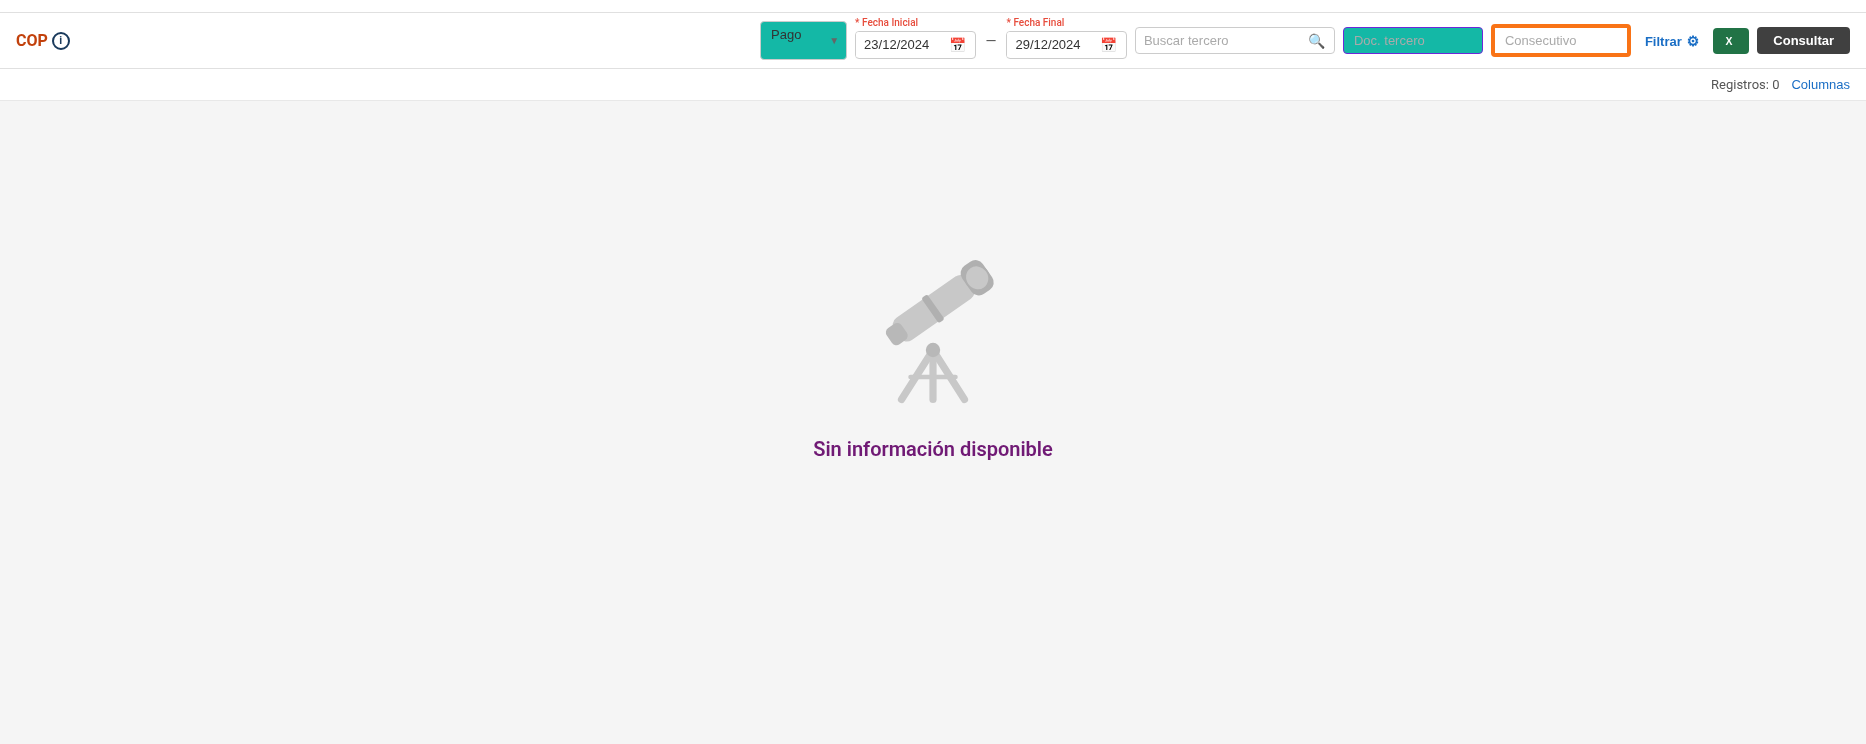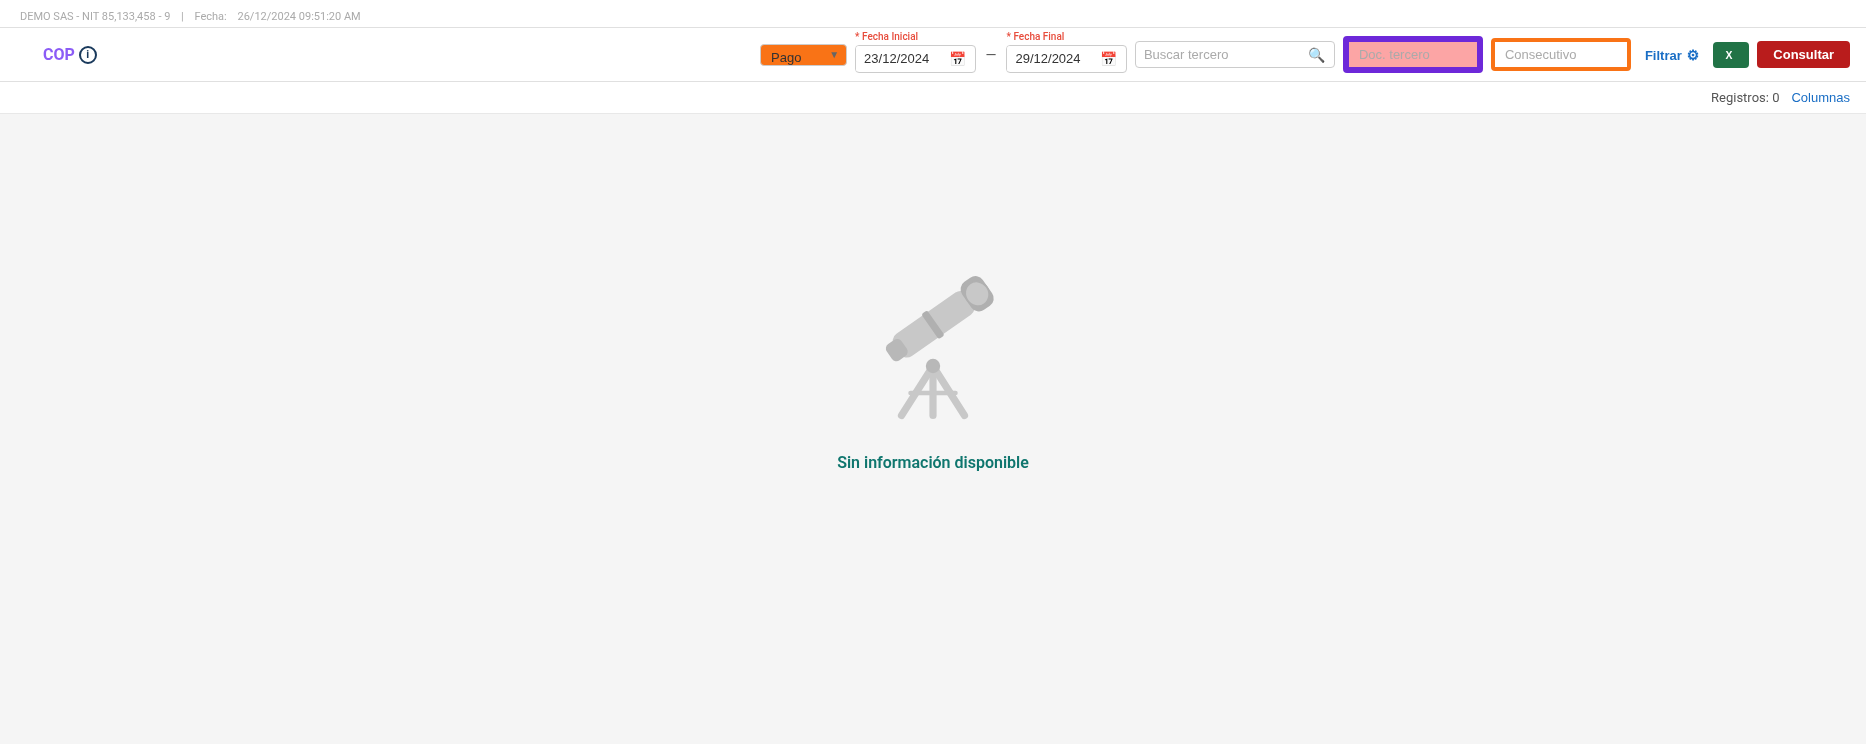--- a/index.html
+++ b/index.html
@@ -42,22 +42,21 @@
     }
 
     .currency-badge {
       display: flex;
       align-items: center;
       gap: 4px;
     }
     .currency-text {
       font-size: 16px;
       font-weight: 700;
-      color: #8b5cf6;
-      margin-left: 27px;
+      color: #c2410c;
     }
     .info-icon {
       width: 18px;
       height: 18px;
       border-radius: 50%;
       border: 2px solid #1a3a5c;
       display: flex;
       align-items: center;
       justify-content: center;
       font-size: 11px;
@@ -78,24 +77,24 @@
 
     .select-wrapper {
       position: relative;
       display: flex;
       align-items: center;
     }
     .select-wrapper select {
       appearance: none;
       border: 1px solid #ccc;
       border-radius: 4px;
-      padding: 5px 28px 0 10px;
-      font-size: 13px;
-      color: #333;
-      background: #f97316;
+      padding: 5px 28px 17px 10px;
+      font-size: 13px;
+      color: #333;
+      background: #14b8a6;
       cursor: pointer;
       outline: none;
     }
     .chevron-down {
       position: absolute;
       right: 8px;
       pointer-events: none;
       color: #666;
       font-size: 10px;
     }
@@ -169,26 +168,26 @@
       border: none;
       cursor: pointer;
       color: #888;
       font-size: 14px;
       padding: 0;
       display: flex;
       align-items: center;
     }
 
     .text-input {
-      border: 6px solid #6d28d9;
+      border: 1px solid #6d28d9;
       border-radius: 4px;
       padding: 5px 10px;
       font-size: 13px;
       color: #333;
-      background: #fca5a5;
+      background: #14b8a6;
       outline: none;
       width: 140px;
     }
     .text-input::placeholder { color: #aaa; }
 
     .consecutive-input {
       border: 4px solid #f97316;
       border-radius: 4px;
       padding: 5px 10px;
       font-size: 13px;
@@ -220,21 +219,21 @@
       font-size: 13px;
       font-weight: 700;
       padding: 5px 10px;
       cursor: pointer;
       display: flex;
       align-items: center;
       justify-content: center;
     }
 
     .consultar-btn {
-      background: #b91c1c;
+      background: #404040;
       border: none;
       border-radius: 4px;
       color: #fff;
       font-size: 13px;
       font-weight: 600;
       padding: 6px 16px;
       cursor: pointer;
     }
 
     
@@ -272,47 +271,41 @@
     }
 
     
     .telescope-icon {
       width: 180px;
       height: 180px;
       margin-bottom: 24px;
     }
 
     .no-data-title {
-      font-size: 16px;
+      font-size: 20px;
       font-weight: 600;
-      color: #0f766e;
+      color: #701a75;
       margin-bottom: 8px;
     }
     .no-data-subtitle {
       font-size: 13px;
       color: #888;
       text-align: center;
     }
 
     
     .filter-icon {
       display: inline-block;
       font-size: 14px;
     }
   </style>
 </head>
 <body>
 
 <div class="app-header">
-  <div class="app-subtitle">
-    <span>DEMO SAS - NIT 85,133,458 - 9</span>
-    <span>|</span>
-    <span>Fecha:</span>
-    <span>26/12/2024 09:51:20 AM</span>
-  </div>
 </div>
 
 <div class="toolbar">
 
   <div class="currency-badge">
     <span class="currency-text">COP</span>
     <div class="info-icon" title="Información">
       <span>i</span>
     </div>
   </div>

